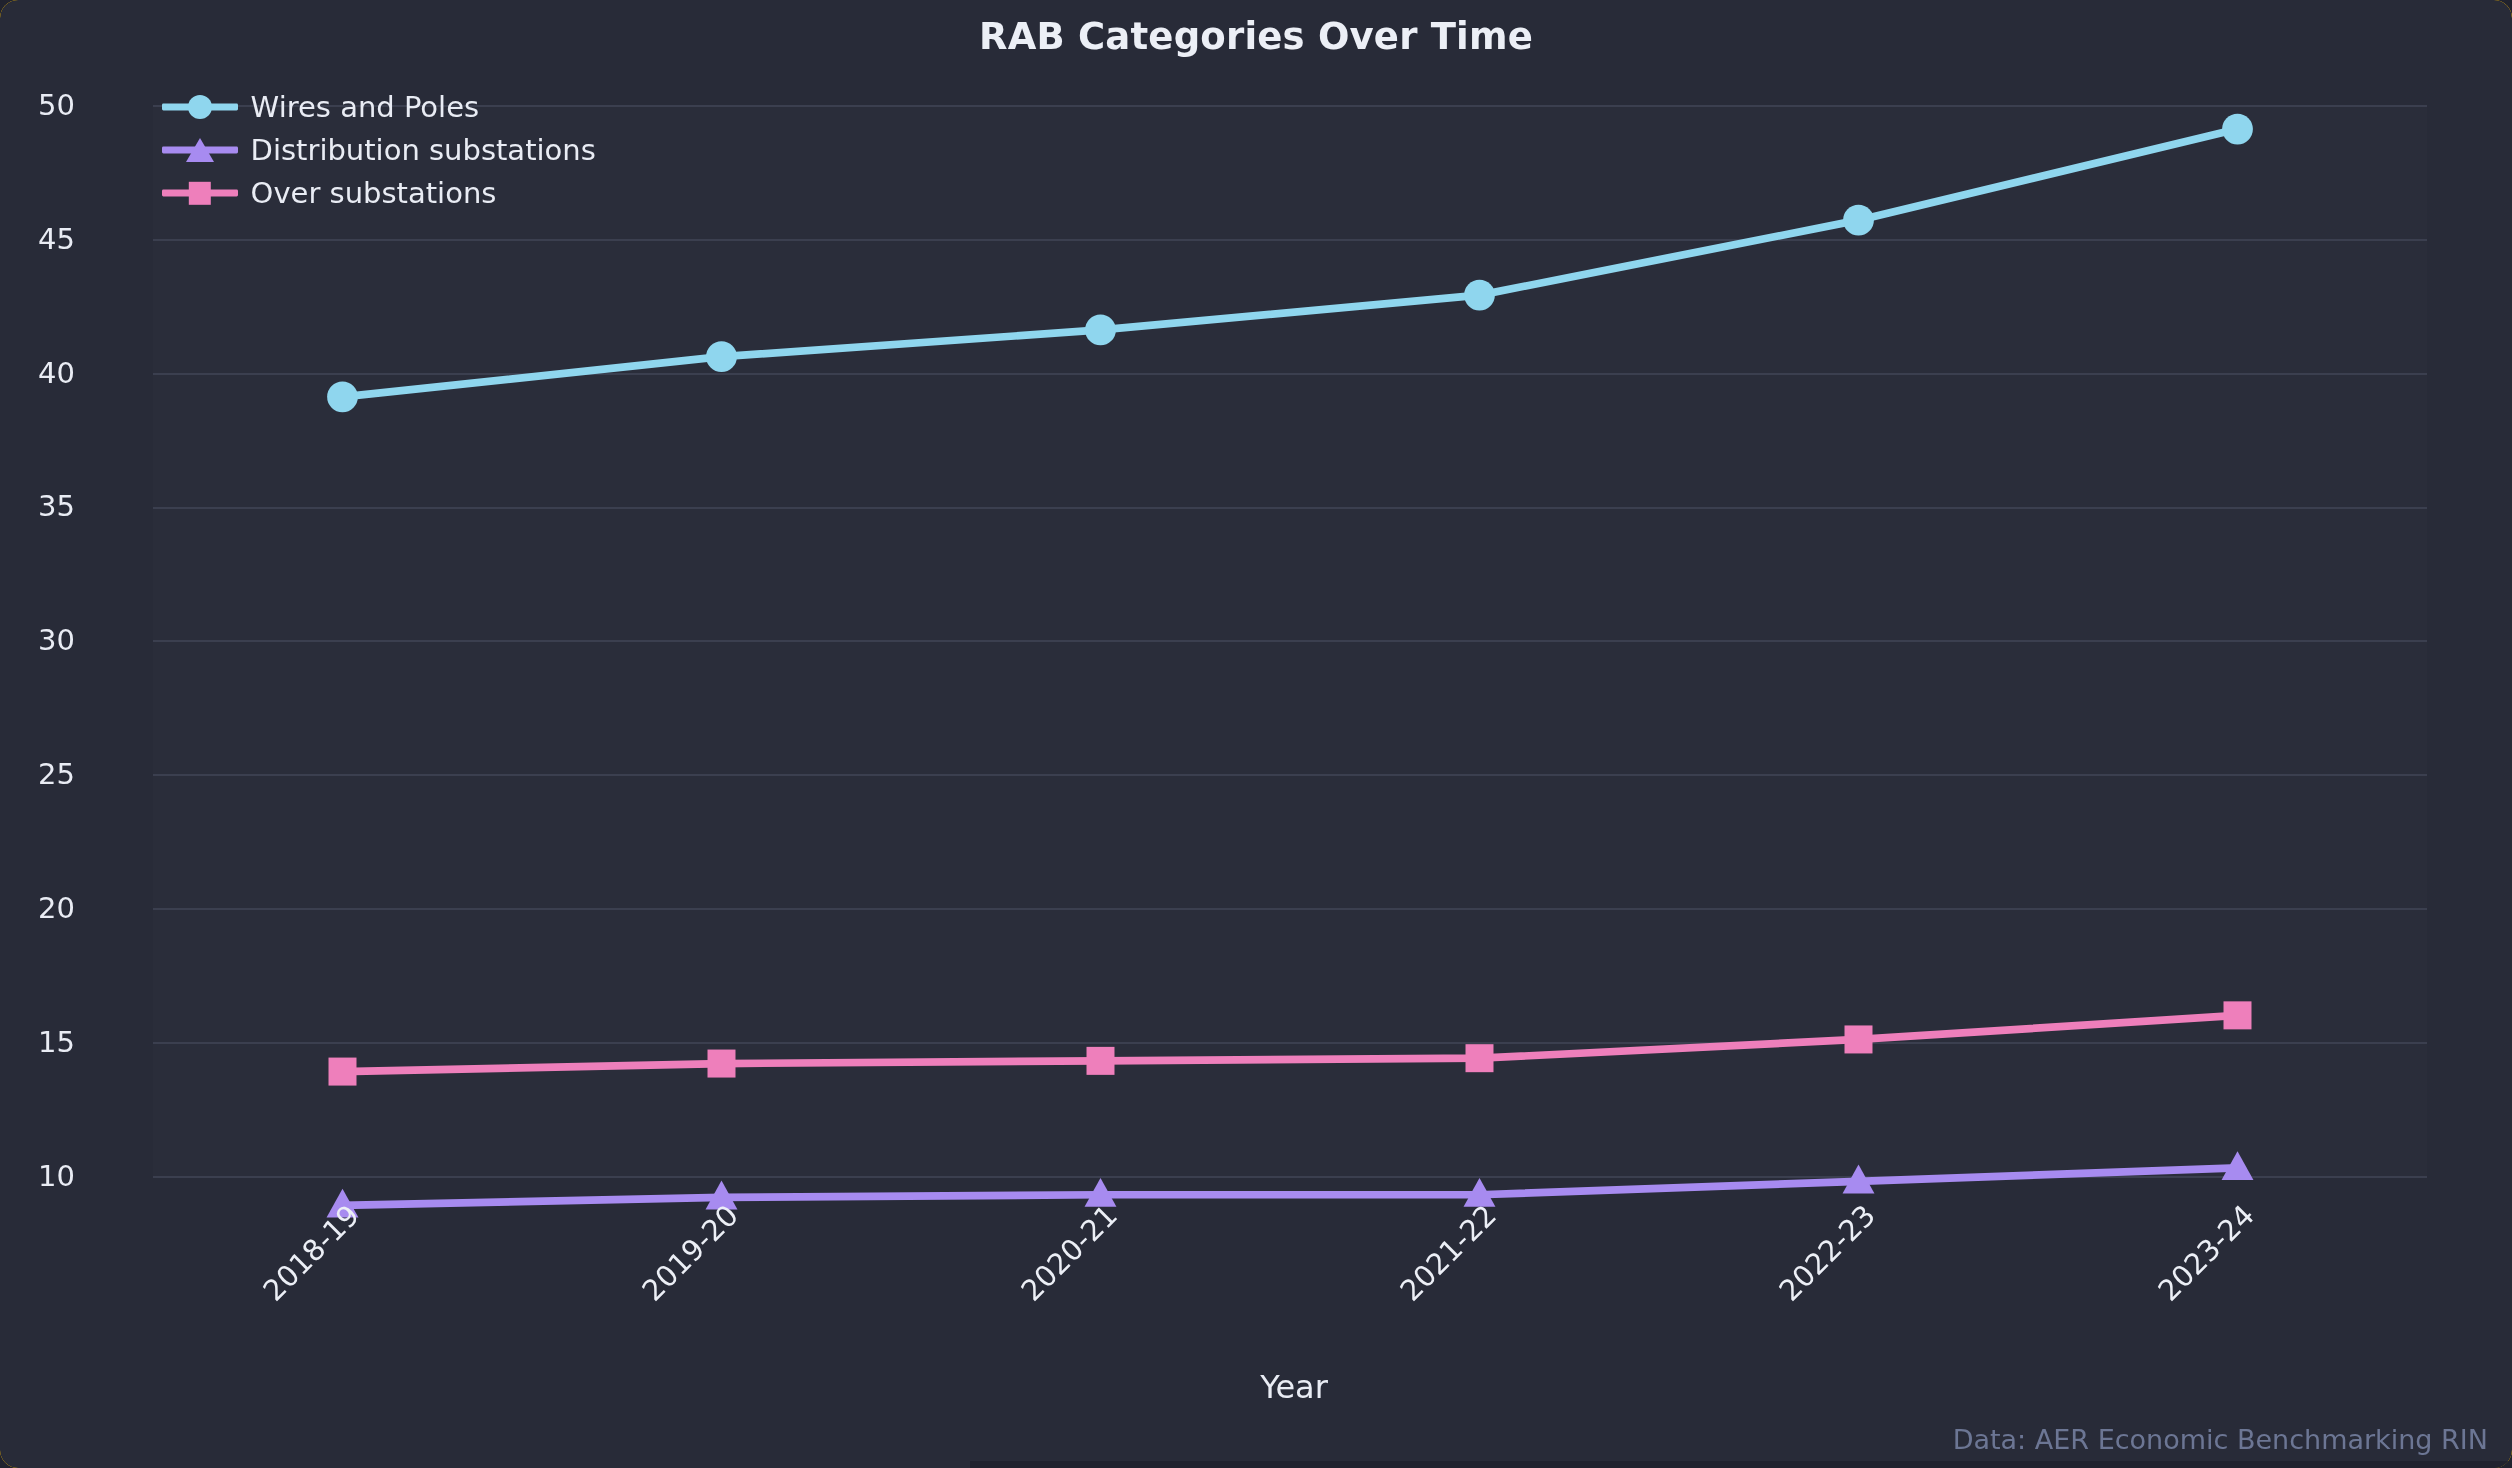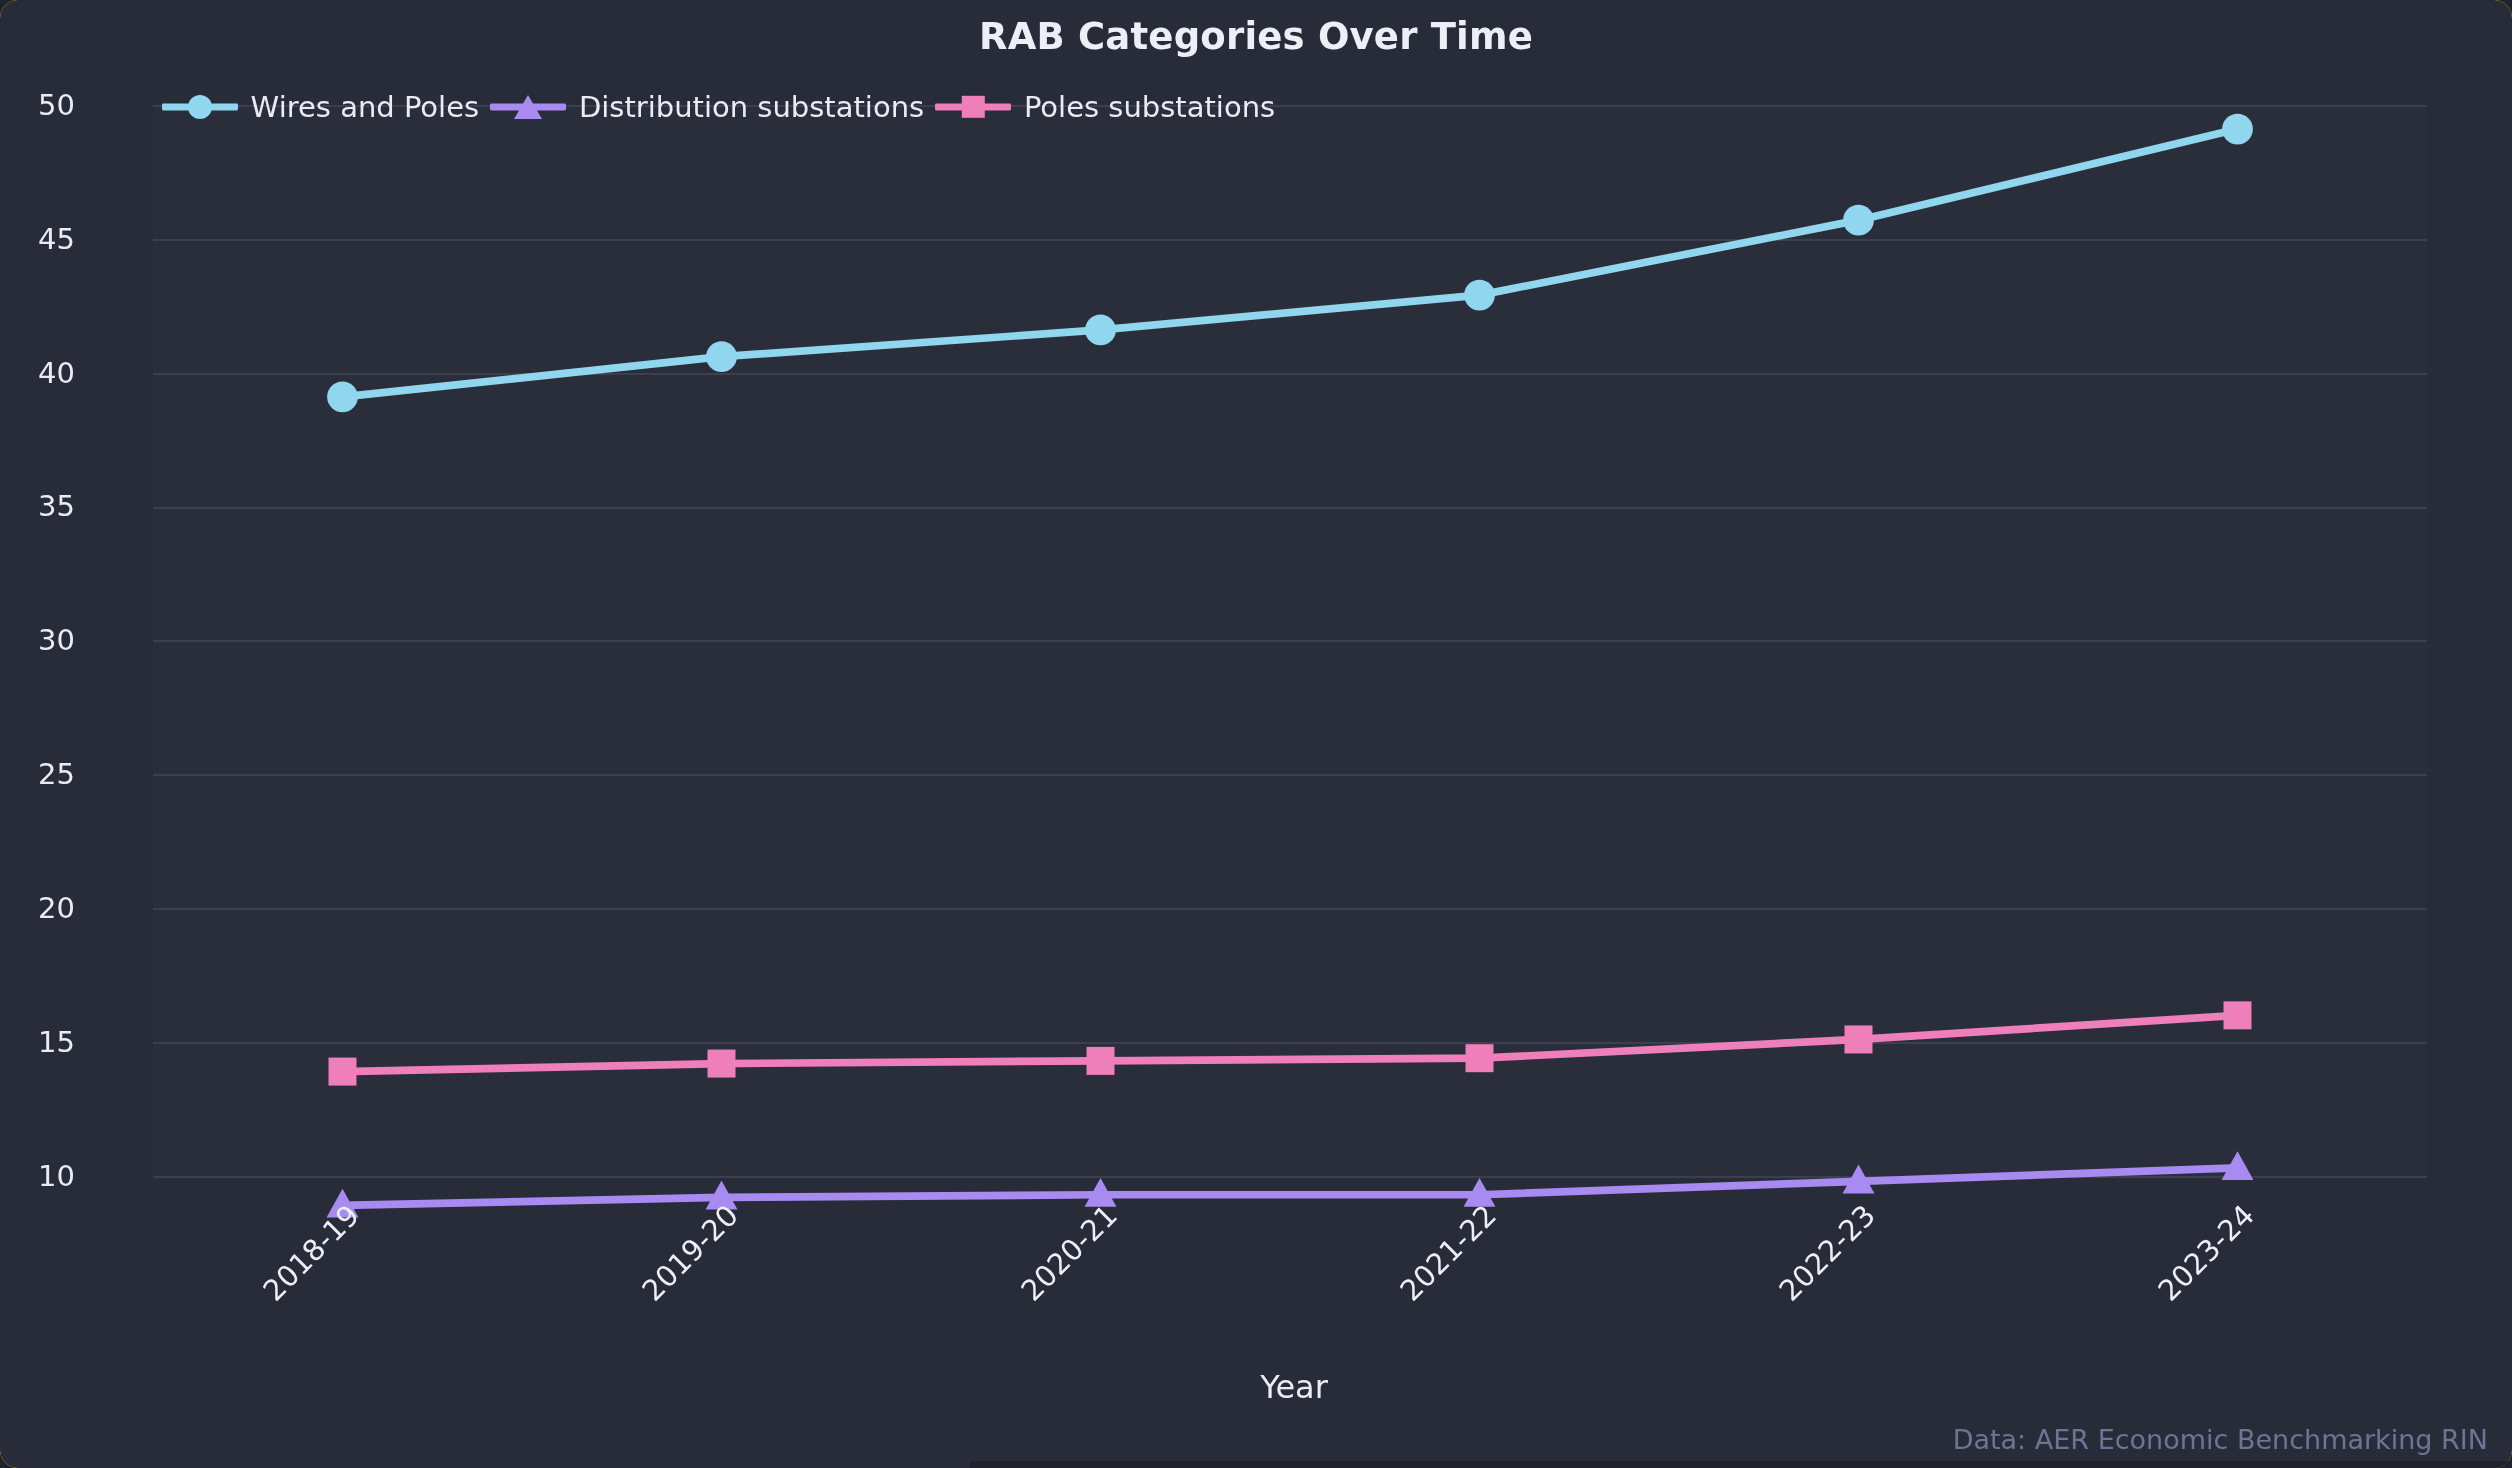--- a/index.html
+++ b/index.html
@@ -109,21 +109,21 @@
     height: 100%;
     overflow: visible;
   }
 
   
   #legend {
     position: absolute;
     left: 162px;
     top: 91px;
     display: flex;
-    flex-direction: row;
+    flex-direction: column;
     gap: 11.2px;
     z-index: 5;
   }
   .legend-row {
     display: flex;
     align-items: center;
     height: 32px;
   }
   .legend-swatch {
     position: relative;
@@ -260,21 +260,21 @@
             <div class="legend-line" style="background: rgb(167, 139, 240);"></div>
             <div class="legend-mark mark-triangle" style="border-bottom: 24px solid rgb(167, 139, 240);"></div>
           </div>
           <span class="legend-label">Distribution substations</span>
         </div>
         <div class="legend-row">
           <div class="legend-swatch">
             <div class="legend-line" style="background: rgb(238, 127, 187);"></div>
             <div class="legend-mark mark-square" style="background: rgb(238, 127, 187);"></div>
           </div>
-          <span class="legend-label">Poles substations</span>
+          <span class="legend-label">Over substations</span>
         </div>
       </div>
 
     <div id="source-note">Data: AER Economic Benchmarking RIN</div>
   </div>
   <div id="bottom-edge"></div>
 </div>
 
 
 </body></html>

